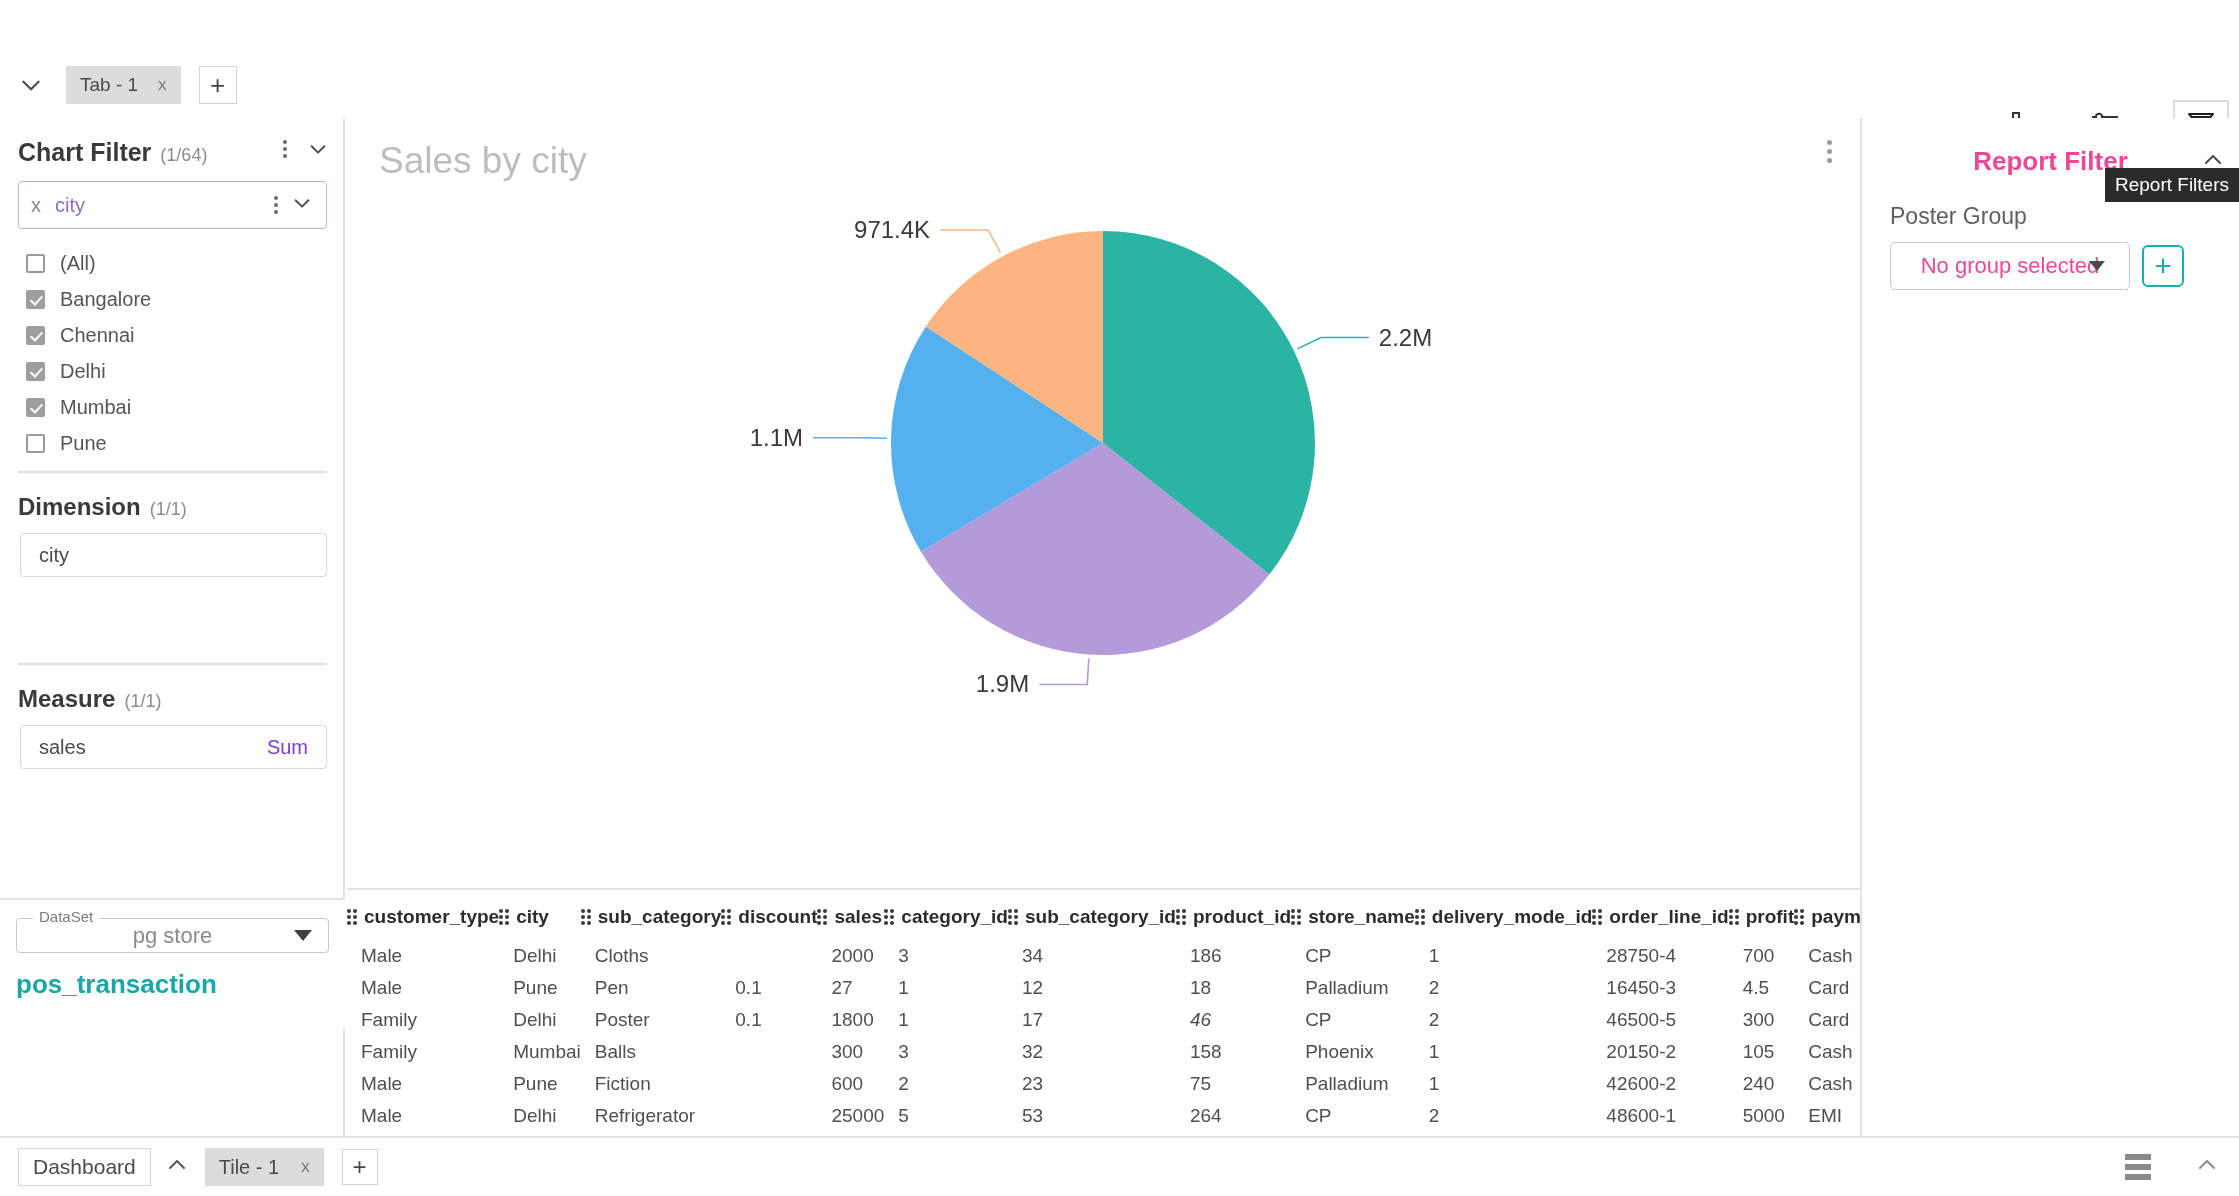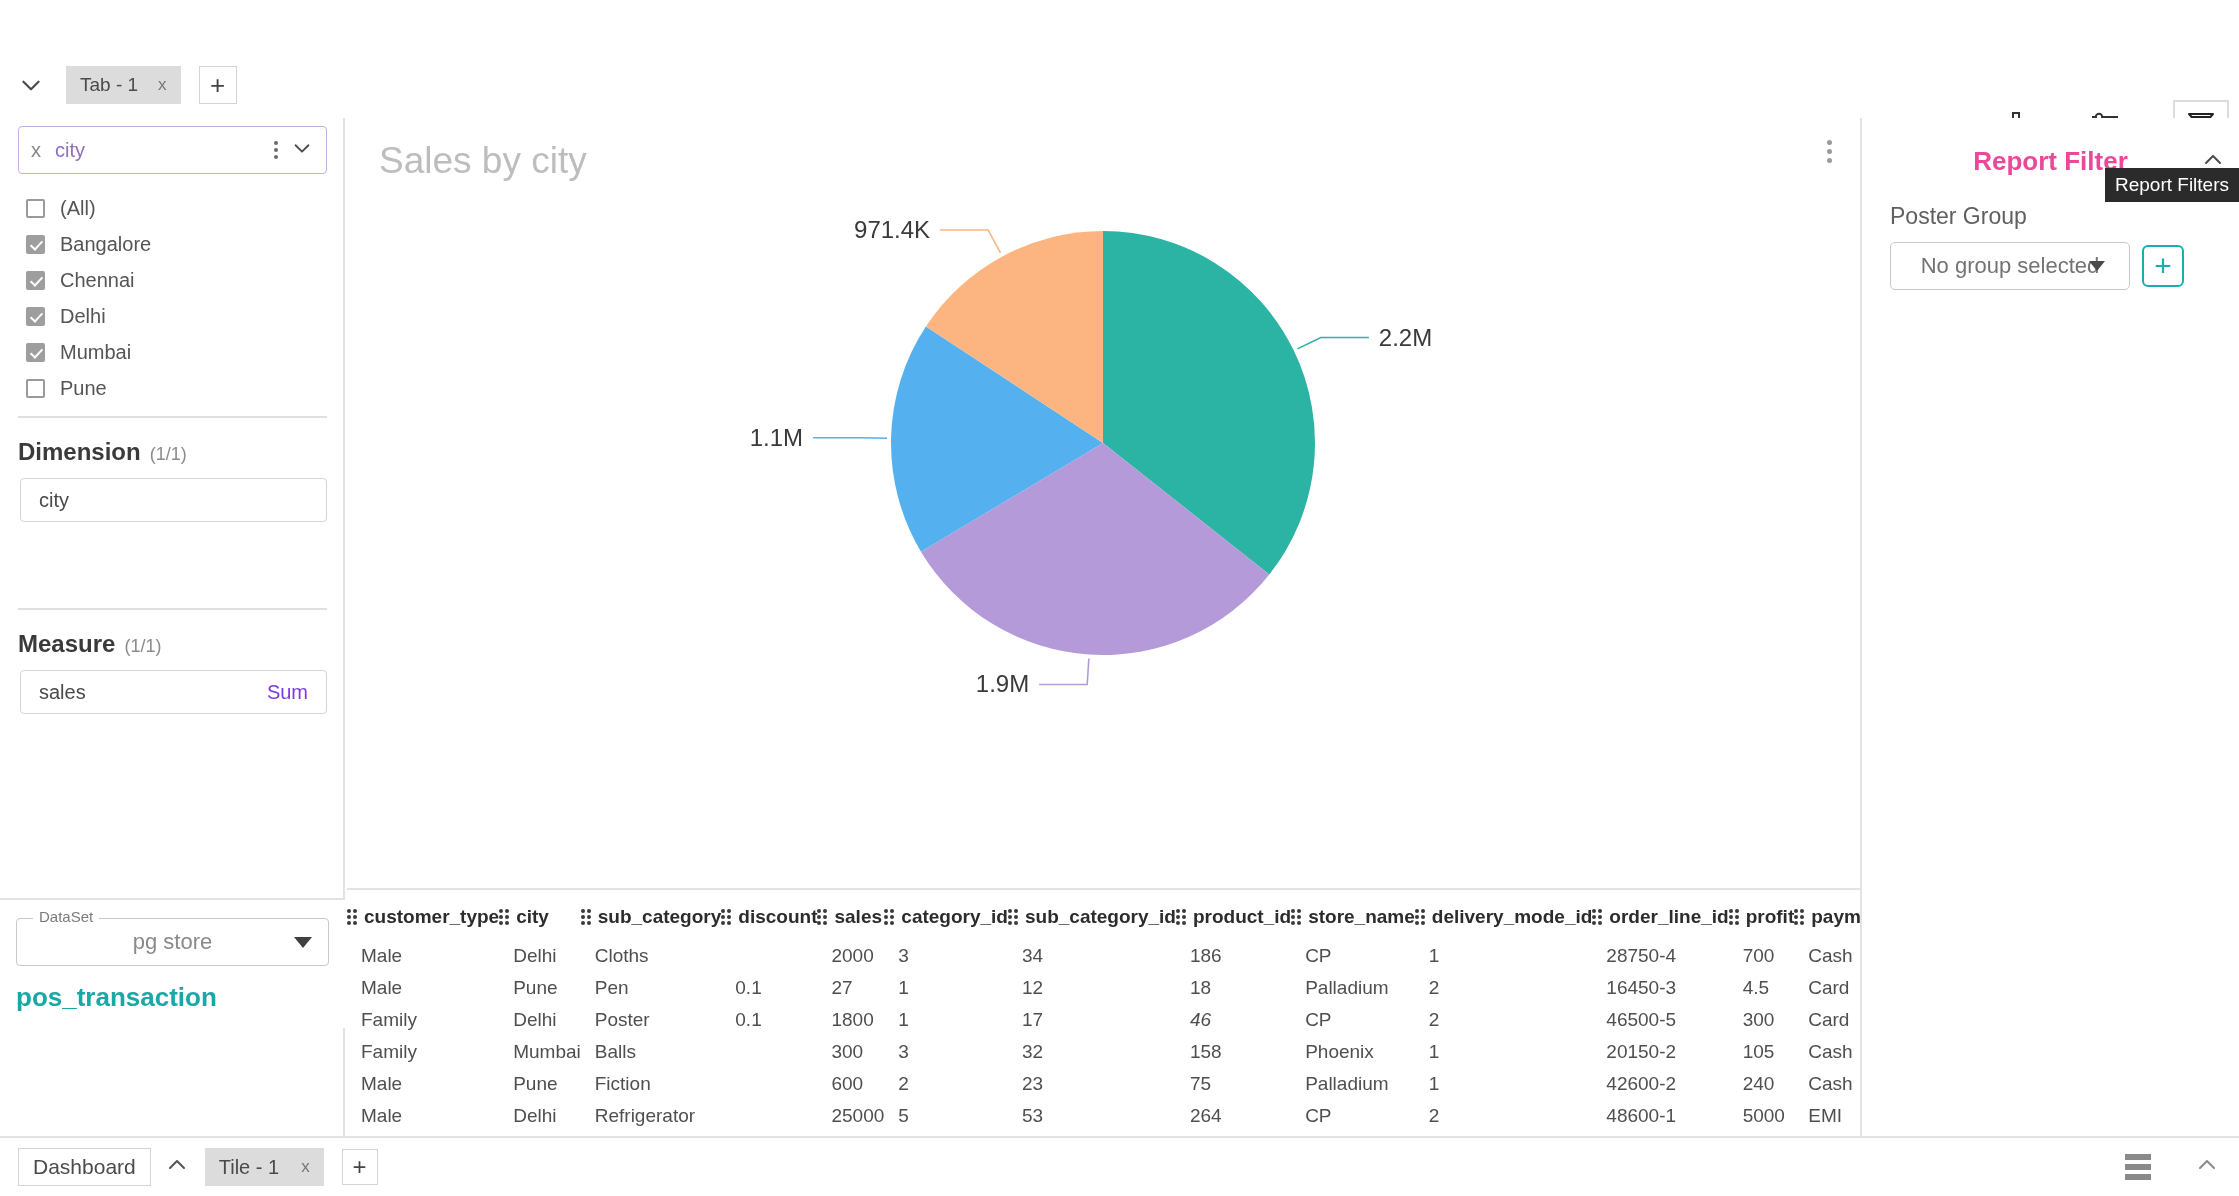--- a/index.html
+++ b/index.html
@@ -132,21 +132,21 @@
   }
   .pill-name { font-size: 20px; color: #4a4a4a; }
   .pill-agg { font-size: 20px; color: #7a3ce0; }
 
   
   .dataset-box {
     position: absolute; left: 0; top: 898px; width: 345px; height: 130px;
     border-top: 2px solid #e3e3e3; background: #fff;
   }
   .ds-field {
-    position: relative; margin: 18px 16px 0 16px; height: 48px;
+    position: relative; margin: 18px 16px 0 16px; height: 35px;
     border: 1px solid #c9c9c9; border-radius: 4px;
     display: flex; align-items: center; justify-content: center; cursor: pointer;
   }
   .ds-legend {
     position: absolute; left: 16px; top: -11px; background: #fff;
     padding: 0 6px; font-size: 15px; color: #7b7b7b;
   }
   .ds-value { font-size: 22px; color: #8a8a8a; }
   .ds-caret {
     position: absolute; right: 16px; width: 0; height: 0;
@@ -190,21 +190,21 @@
     color: #ec4899; margin-top: 28px;
   }
   .rp-close { position: absolute; right: 14px; top: 30px; cursor: pointer; color: #555; }
   .rp-label { margin: 26px 0 0 28px; font-size: 23px; color: #5f5f5f; }
   .rp-row { display: flex; align-items: center; margin: 12px 0 0 28px; gap: 12px; }
   .rp-select {
     width: 240px; height: 48px; border: 1px solid #c9c9c9; border-radius: 5px;
     display: flex; align-items: center; justify-content: center;
     position: relative; cursor: pointer; background: #fff;
   }
-  .rp-select-text { font-size: 22px; color: #737373; }
+  .rp-select-text { font-size: 22px; color: #ec4899; }
   .rp-caret {
     position: absolute; right: 24px; width: 0; height: 0;
     border-left: 8px solid transparent; border-right: 8px solid transparent;
     border-top: 10px solid #4a4a4a;
   }
   .rp-add {
     width: 42px; height: 42px; border: 2px solid #17b0b0; border-radius: 6px;
     display: flex; align-items: center; justify-content: center;
     color: #17b0b0; font-size: 30px; cursor: pointer; line-height: 1;
     background: #fff;
@@ -298,20 +298,34 @@
         <svg width="34" height="34" viewBox="0 0 34 34">
           <path d="M5 7 h24 l-9.5 11 v10 l-5 2.5 v-12.5 z" fill="none" stroke="#222" stroke-width="2" stroke-linejoin="round"></path>
           <line x1="7" y1="10" x2="27" y2="10" stroke="#222" stroke-width="2"></line>
         </svg>
       </div>
     </div>
     <div class="tooltip">Report Filters</div>
   </div>
 
   <div class="left-panel">
+    <div class="panel-header">
+      <span class="panel-title">Chart Filter</span>
+      <span class="panel-count">(1/64)</span>
+      <span class="dots-v">
+          <span></span>
+          <span></span>
+          <span></span>
+        </span>
+      <span class="panel-chevron">
+        <svg width="22" height="22" viewBox="0 0 24 24">
+            <path d="M5 9l7 7 7-7" stroke="#4a4a4a" stroke-width="2" fill="none" stroke-linecap="round" stroke-linejoin="round"></path>
+          </svg>
+      </span>
+    </div>
 
     <div class="filter-select">
       <span class="fs-x">x</span>
       <span class="fs-label">city</span>
       <span class="fs-dots">
           <span></span>
           <span></span>
           <span></span>
         </span>
       <span class="fs-chev">

